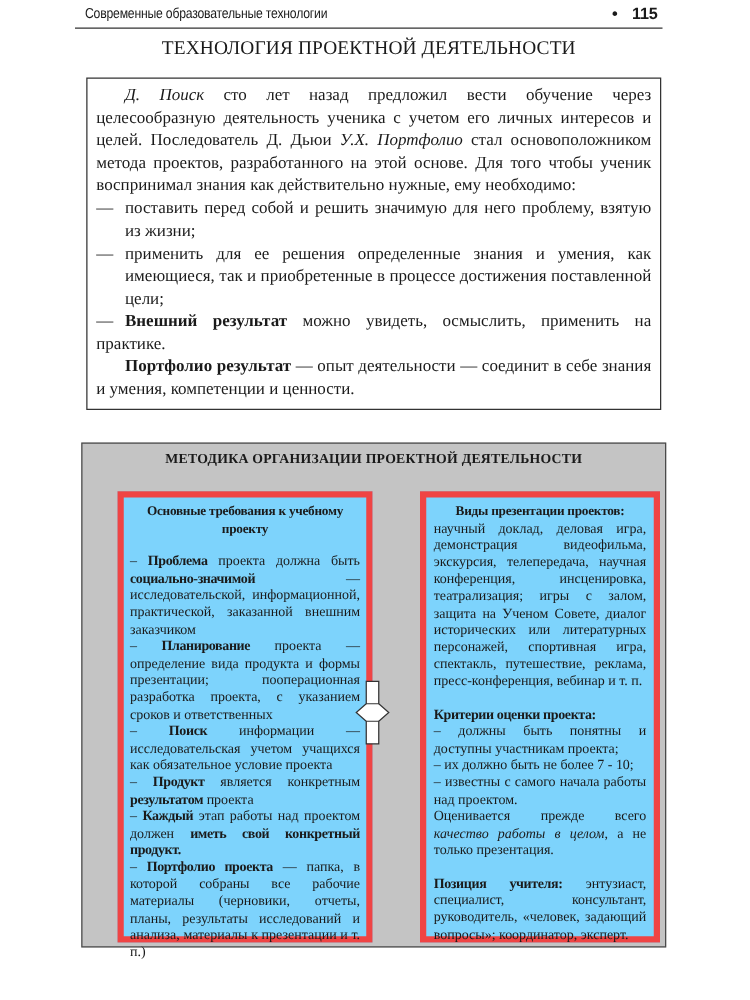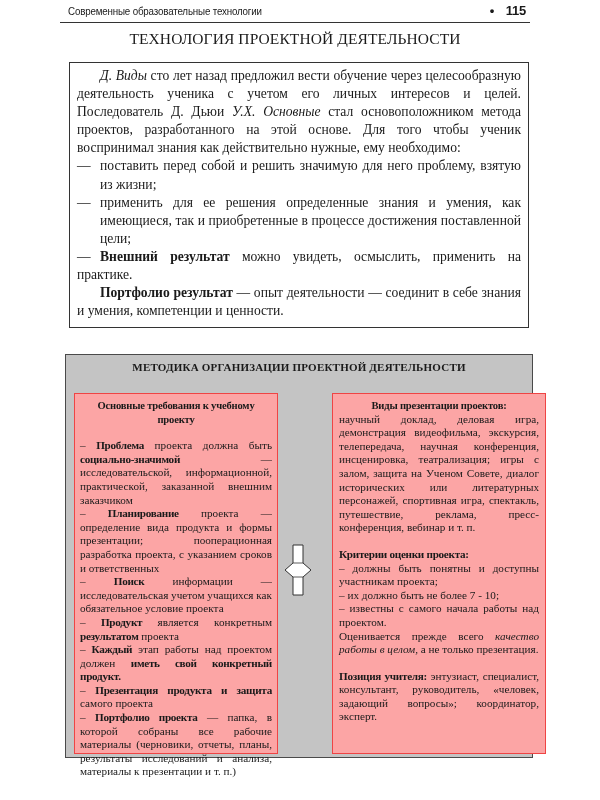--- a/index.html
+++ b/index.html
@@ -9,62 +9,61 @@
   .running-head .right { position:absolute; right:4px; top:1px; font-weight:bold; font-size:13px; }
   .running-head .dot { position:absolute; right:36px; top:1px; font-weight:bold; font-size:13px; }
   .page-title { position:absolute; left:60px; width:470px; top:30px; text-align:center; font-weight:normal; font-size:15.5px; letter-spacing:0.1px; }
   .intro-box { position:absolute; left:69px; top:62px; width:460px; height:266px; border:1.3px solid #333; box-sizing:border-box; padding:4px 7px 0 7px; font-size:13.6px; line-height:18.1px; text-align:justify; }
   .intro-box p { margin:0; }
   .indent { text-indent:23px; }
   .dash-item { position:relative; padding-left:23px; }
   .dash-item .dash { position:absolute; left:0; top:0; }
   .gray-box { position:absolute; left:65px; top:354px; width:468px; height:404px; background:#c4c4c4; border:1.5px solid #4a4a4a; box-sizing:border-box; }
   .gray-title { position:absolute; left:0; right:0; top:6px; text-align:center; font-weight:bold; font-size:11px; letter-spacing:0.2px; }
-  .inner { position:absolute; background:#fca5a5; border:1px solid #ef4444; box-sizing:border-box; font-size:11.2px; line-height:13.6px; text-align:justify; }
+  .inner { position:absolute; background:#7dd3fc; border:5px solid #ef4444; box-sizing:border-box; font-size:11.2px; line-height:13.6px; text-align:justify;margin-left:20px; }
   .inner.left { left:8px; top:38px; width:204px; height:361px; padding:5px 5px; }
-  .inner.right { left:266px; top:38px; width:214px; height:361px; padding:5px 6px; }
+  .inner.right { left:250px; top:38px; width:192px; height:361px; padding:5px 6px; }
   .inner p { margin:0; }
   .inner .sub-head { text-align:center; font-weight:bold; font-size:10.6px; letter-spacing:-0.2px; }
   .inner .b { font-weight:bold; letter-spacing:-0.3px; }
   .inner .i { font-style:italic; }
   .gap { height:13px; }
   .arrow { position:absolute; left:217px; top:188px; width:30px; height:54px; }
 </style>
 </head>
 <body>
 
 <div class="running-head">
   <span class="left">Современные образовательные технологии</span>
   <span class="dot">•</span>
   <span class="right">115</span>
 </div>
 
 <div class="page-title">ТЕХНОЛОГИЯ ПРОЕКТНОЙ ДЕЯТЕЛЬНОСТИ</div>
 
 <div class="intro-box">
-  <p class="indent"><i>Д. Виды</i><span> сто лет назад предложил вести обучение через целесообразную деятельность ученика с учетом его личных интересов и целей. Последователь Д. Дьюи </span><i>У.Х. Основные</i><span> стал основоположником метода проектов, разработанного на этой основе. Для того чтобы ученик воспринимал знания как действительно нужные, ему необходимо:</span></p>
+  <p class="indent"><i>Д. Поиск</i><span> сто лет назад предложил вести обучение через целесообразную деятельность ученика с учетом его личных интересов и целей. Последователь Д. Дьюи </span><i>У.Х. Портфолио</i><span> стал основоположником метода проектов, разработанного на этой основе. Для того чтобы ученик воспринимал знания как действительно нужные, ему необходимо:</span></p>
   <p class="dash-item"><span class="dash">—</span><span>поставить перед собой и решить значимую для него проблему, взятую из жизни;</span></p>
   <p class="dash-item"><span class="dash">—</span><span>применить для ее решения определенные знания и умения, как имеющиеся, так и приобретенные в процессе достижения поставленной цели;</span></p>
   <p class="dash-item"><span class="dash">—</span></p>
   <p class="indent"><b>Внешний результат</b><span> можно увидеть, осмыслить, применить на практике.</span></p>
   <p class="indent"><b>Портфолио результат</b><span> — опыт деятельности — соединит в себе знания и умения, компетенции и ценности.</span></p>
 </div>
 
 <div class="gray-box">
   <div class="gray-title">МЕТОДИКА ОРГАНИЗАЦИИ ПРОЕКТНОЙ ДЕЯТЕЛЬНОСТИ</div>
 
   <div class="inner left">
     <p class="sub-head">Основные требования к учебному проекту</p>
     <div class="gap"></div>
     <p><span>– </span><span class="b">Проблема</span><span> проекта должна быть </span><span class="b">социально-значимой</span><span> — исследовательской, информационной, практической, заказанной внешним заказчиком</span></p>
     <p><span>– </span><span class="b">Планирование</span><span> проекта — определение вида продукта и формы презентации; пооперационная разработка проекта, с указанием сроков и ответственных</span></p>
     <p><span>– </span><span class="b">Поиск</span><span> информации — исследовательская учетом учащихся как обязательное условие проекта</span></p>
     <p><span>– </span><span class="b">Продукт</span><span> является конкретным </span><span class="b">результатом</span><span> проекта</span></p>
     <p><span>– </span><span class="b">Каждый</span><span> этап работы над проектом должен </span><span class="b">иметь свой конкретный продукт.</span></p>
-    <p><span>– </span><span class="b">Презентация продукта и защита</span><span> самого проекта</span></p>
     <p><span>– </span><span class="b">Портфолио проекта</span><span> — папка, в которой собраны все рабочие материалы (черновики, отчеты, планы, результаты исследований и анализа, материалы к презентации и т. п.)</span></p>
   </div>
 
   <svg class="arrow" viewBox="0 0 30 54">
     <polygon points="10,2 20,2 20,20 28,27 20,34 20,52 10,52 10,34 2,27 10,20" fill="#ffffff" stroke="#333" stroke-width="1"></polygon>
     <line x1="10" y1="20" x2="20" y2="20" stroke="#333" stroke-width="0.8"></line>
     <line x1="10" y1="34" x2="20" y2="34" stroke="#333" stroke-width="0.8"></line>
   </svg>
 
   <div class="inner right">

